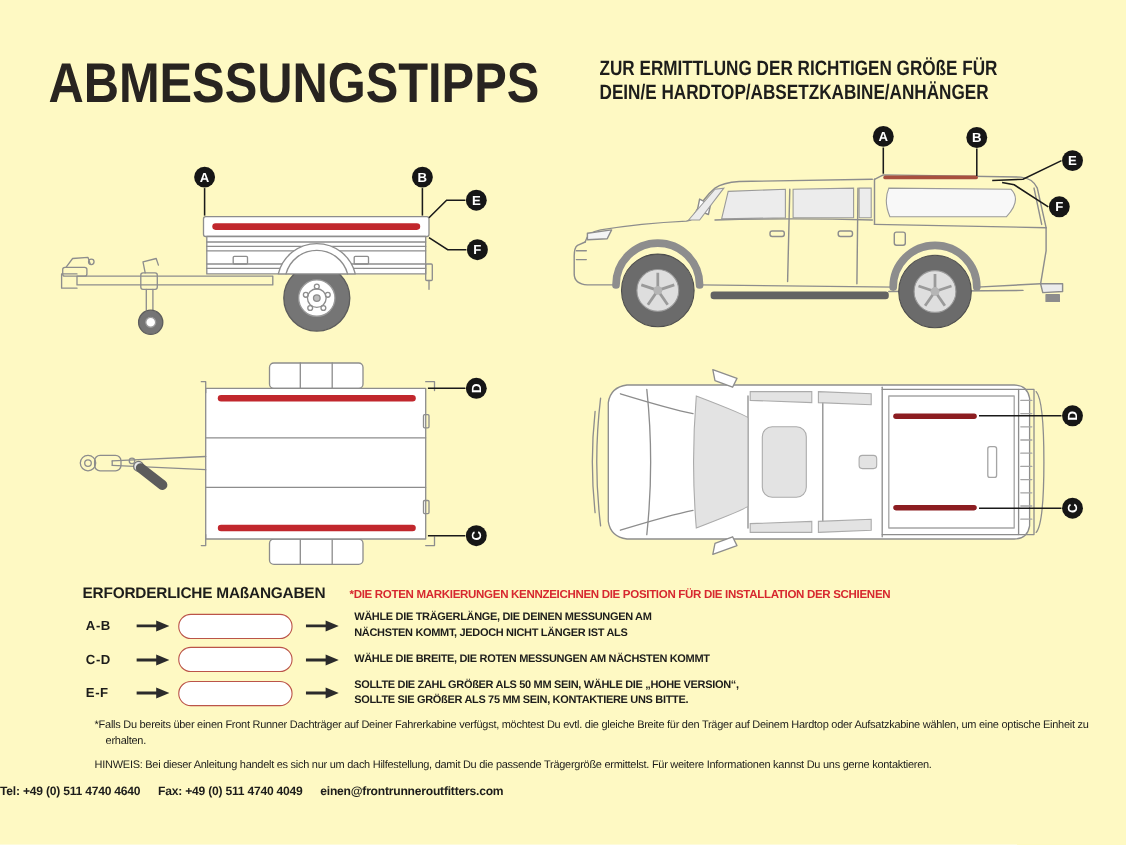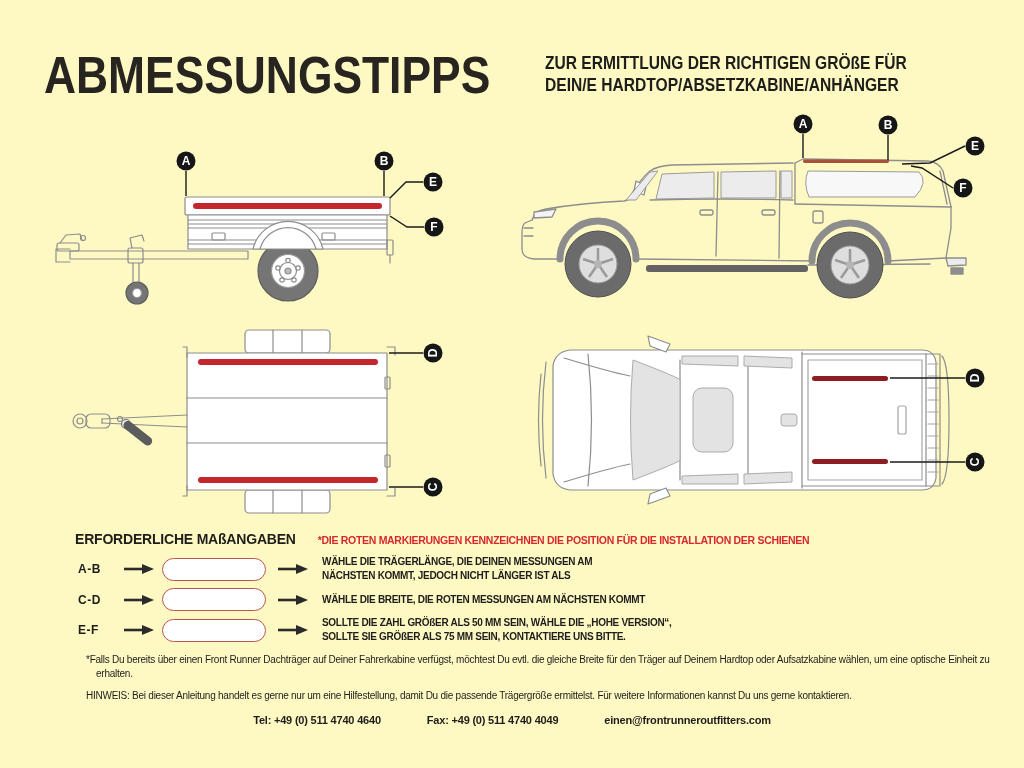--- a/index.html
+++ b/index.html
@@ -32,21 +32,21 @@
         text-align:center;line-height:21px;}
   .mrow .result{flex:1;font-size:10px;font-weight:bold;letter-spacing:-0.3px;
                 line-height:1.4;white-space:pre-line;}
   
   .footnotes{position:absolute;left:75px;top:653px;width:925px;font-size:10px;
              letter-spacing:-0.25px;line-height:1.35;margin-left:11px;}
   .footnotes .fn1{margin:0 0 9px 0;text-indent:-10px;padding-left:10px;}
   .footnotes .fn2{margin:0;}
   
   .contact{position:absolute;left:0;top:714px;width:1024px;display:flex;
-           justify-content:center;gap:46px;font-size:11px;font-weight:bold;letter-spacing:-0.2px;}
+           justify-content:flex-start;gap:16px;font-size:11px;font-weight:bold;letter-spacing:-0.2px;}
 </style>
 </head>
 <body>
 
 <div class="canvas">
 
   <div class="title">ABMESSUNGSTIPPS</div>
   <div class="subtitle">
     <div>ZUR ERMITTLUNG DER RICHTIGEN GRÖßE FÜR</div>
     <div>DEIN/E HARDTOP/ABSETZKABINE/ANHÄNGER</div>
@@ -385,21 +385,21 @@
           </svg>
       </div>
       <div class="result">SOLLTE DIE ZAHL GRÖßER ALS 50 MM SEIN, WÄHLE DIE „HOHE VERSION“,
 SOLLTE SIE GRÖßER ALS 75 MM SEIN, KONTAKTIERE UNS BITTE.</div>
     </div>
 
   </div>
 
   <div class="footnotes">
     <p class="fn1">*Falls Du bereits über einen Front Runner Dachträger auf Deiner Fahrerkabine verfügst, möchtest Du evtl. die gleiche Breite für den Träger auf Deinem Hardtop oder Aufsatzkabine wählen, um eine optische Einheit zu erhalten.</p>
-    <p class="fn2">HINWEIS: Bei dieser Anleitung handelt es gerne nur um eine Hilfestellung, damit Du die passende Trägergröße ermittelst. Für weitere Informationen kannst Du uns gerne kontaktieren.</p>
+    <p class="fn2">HINWEIS: Bei dieser Anleitung handelt es sich nur um dach Hilfestellung, damit Du die passende Trägergröße ermittelst. Für weitere Informationen kannst Du uns gerne kontaktieren.</p>
   </div>
 
   <div class="contact">
     <span>Tel: +49 (0) 511 4740 4640</span>
     <span>Fax: +49 (0) 511 4740 4049</span>
     <span>einen@frontrunneroutfitters.com</span>
   </div>
 
 </div>
 

